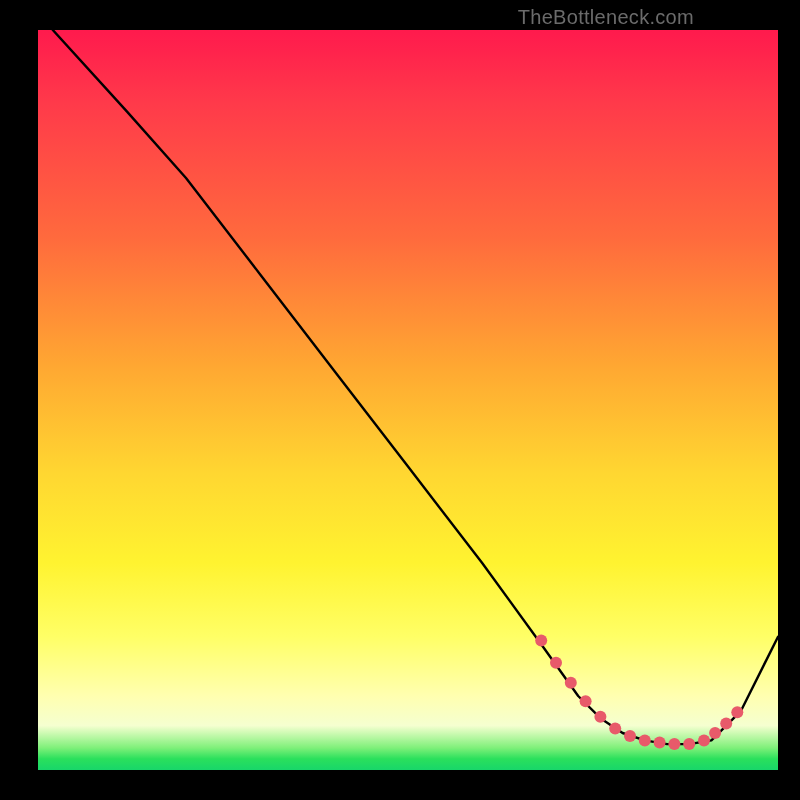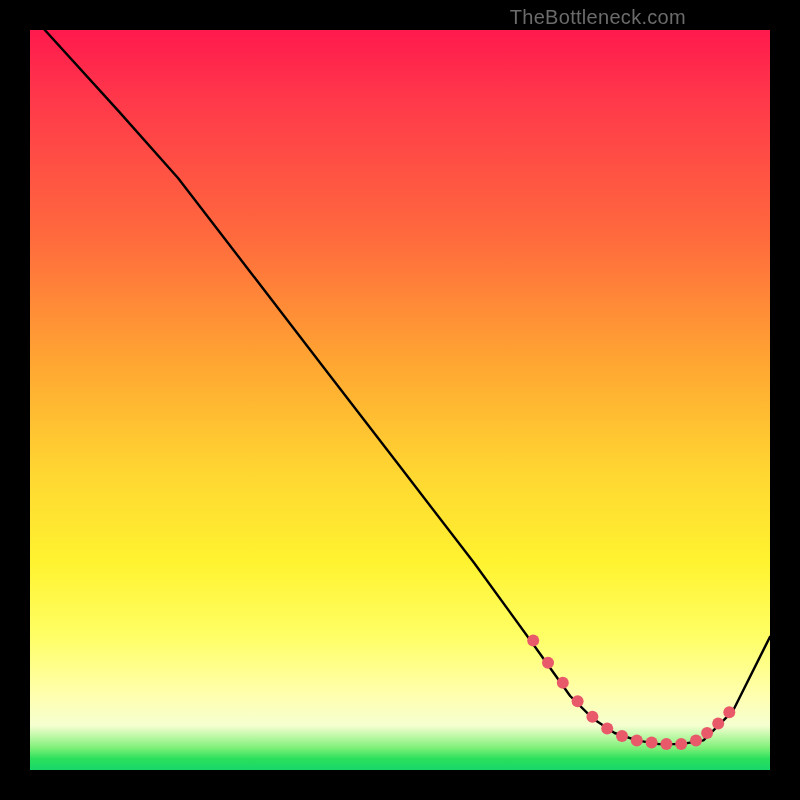--- a/index.html
+++ b/index.html
@@ -9,20 +9,21 @@
     height: 800px;
     background: #000;
     overflow: hidden;
     font-family: Arial, Helvetica, sans-serif;
   }
   .frame {
     position: relative;
     width: 716px;
     height: 800px;
     background: #000;
+    margin-left: 8px;
   }
   .plot {
     position: absolute;
     left: 30px;
     top: 30px;
     width: 740px;
     height: 740px;
     
     background: linear-gradient(
       to bottom,

